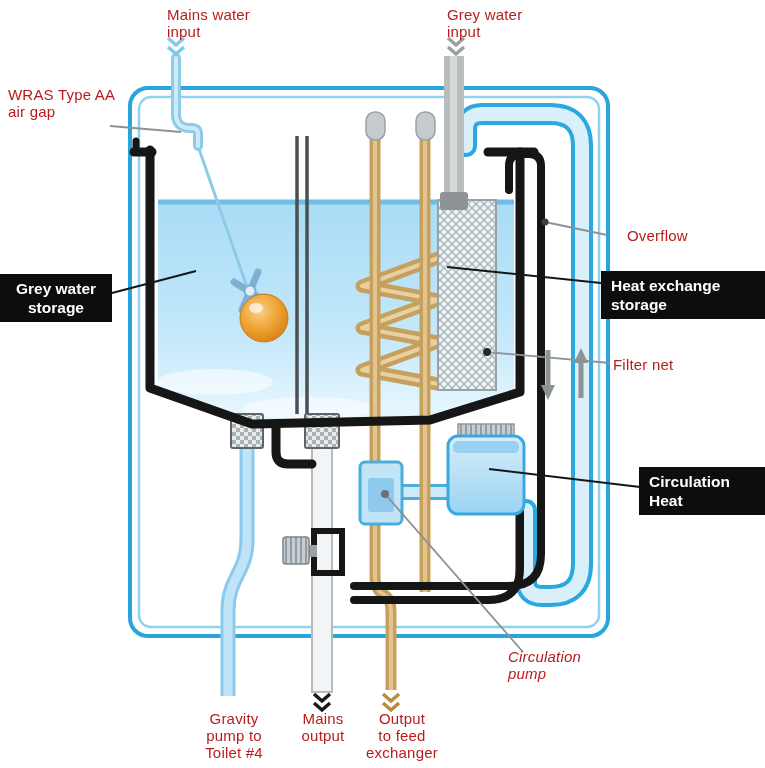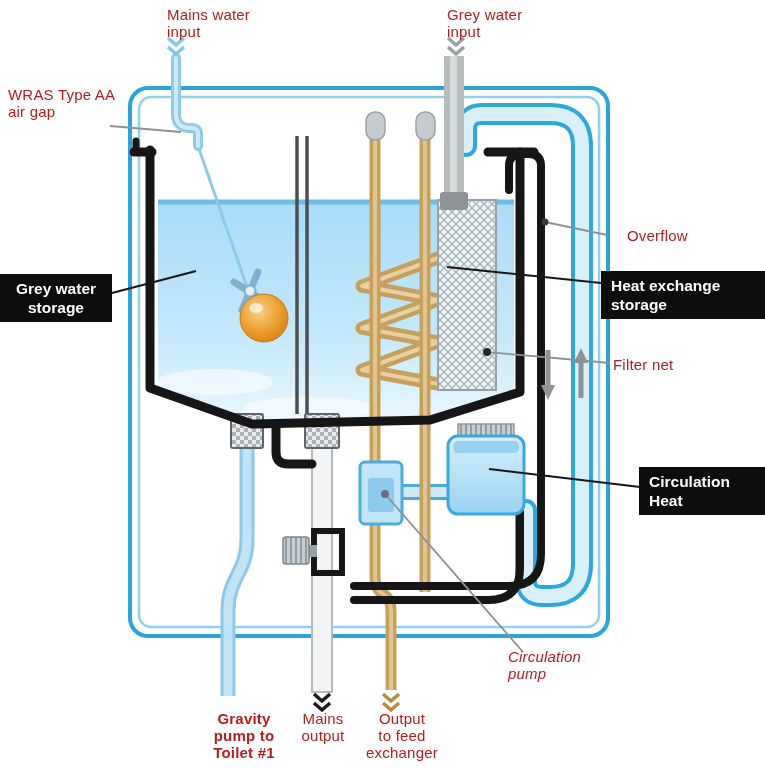--- a/index.html
+++ b/index.html
@@ -217,24 +217,24 @@
 <div class="lbl" style="left:627px;top:227px;">
   <span>Overflow</span>
 </div>
 <div class="lbl" style="left:613px;top:356px;">
   <span>Filter net</span>
 </div>
 <div class="lbl" style="left:508px;top:648px;font-style:italic;">
   <span>Circulation</span>
   <span>pump</span>
 </div>
-<div class="lbl center" style="left:204px;top:710px;width:80px;font-weight:bold;">
+<div class="lbl center" style="left:194px;top:710px;width:80px;">
   <span>Gravity</span>
   <span>pump to</span>
-  <span>Toilet #1</span>
+  <span>Toilet #4</span>
 </div>
 <div class="lbl center" style="left:288px;top:710px;width:70px;">
   <span>Mains</span>
   <span>output</span>
 </div>
 <div class="lbl center" style="left:360px;top:710px;width:84px;">
   <span>Output</span>
   <span>to feed</span>
   <span>exchanger</span>
 </div>

